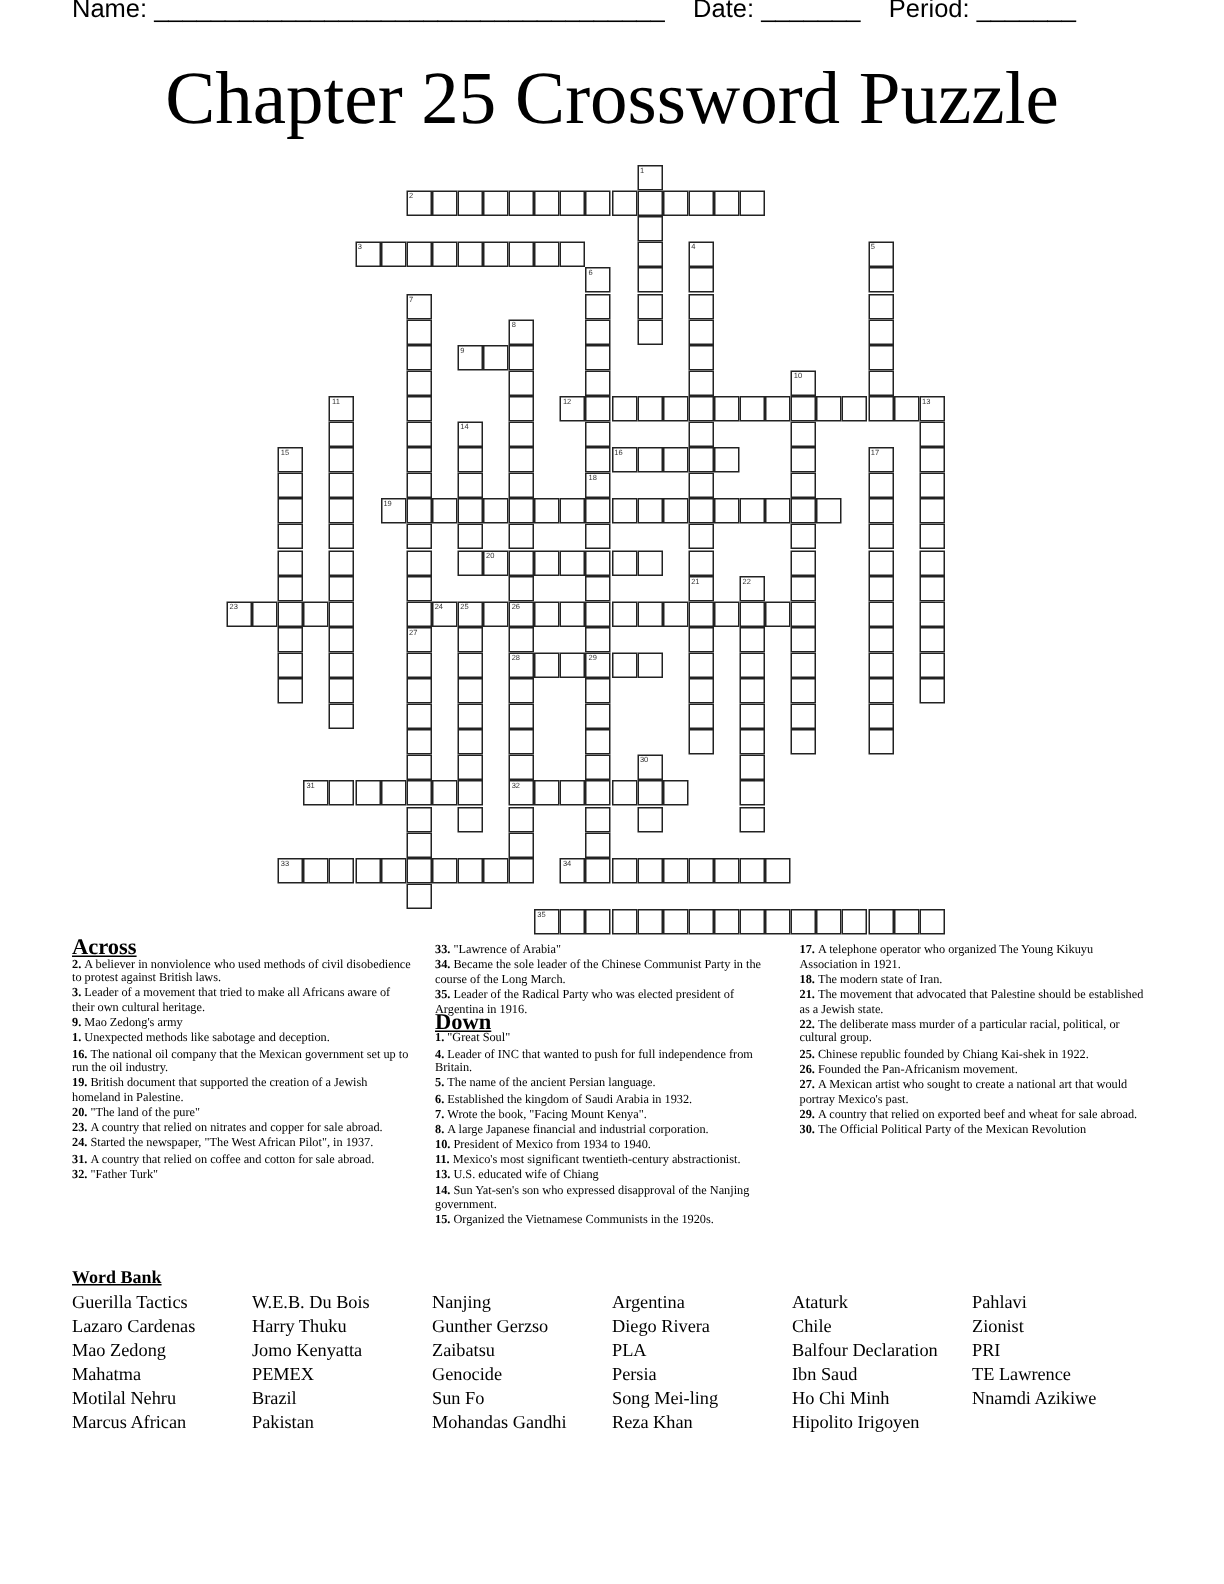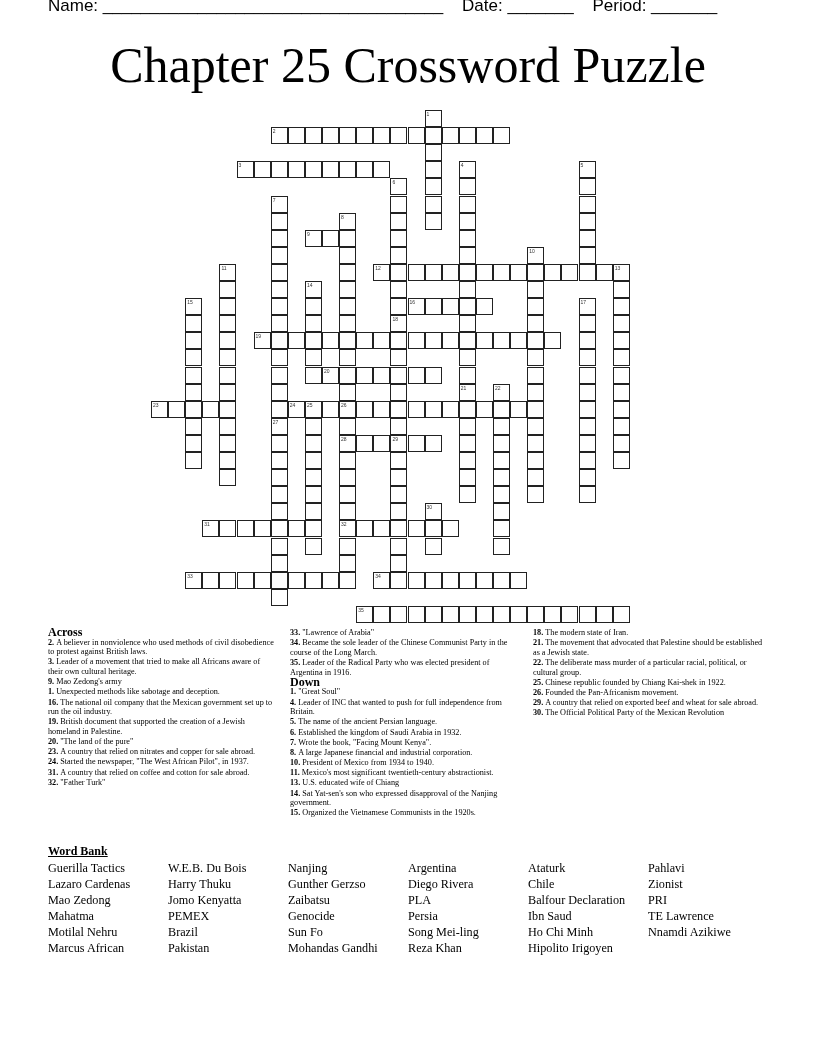--- a/index.html
+++ b/index.html
@@ -5,21 +5,21 @@
   html,body{margin:0;padding:0;background:#fff;}
   body{width:816px;height:1056px;position:relative;overflow:hidden;font-family:"Liberation Serif",serif;color:#000;}
   .hdr{position:absolute;top:-4px;left:48px;font-family:"Liberation Sans",sans-serif;font-size:17px;white-space:pre;}
   .title{position:absolute;top:36px;left:0;width:816px;text-align:center;font-size:50px;font-family:"Liberation Serif",serif;}
   #grid{position:absolute;left:0;top:0;width:816px;height:630px;}
   .cell{position:absolute;width:17.1px;height:17.1px;box-sizing:border-box;border:1px solid #222;background:#fff;}
   .cell .n{position:absolute;top:0;left:1px;font-size:5px;font-family:"Liberation Sans",sans-serif;color:#333;line-height:6px;}
   .clues{position:absolute;top:628px;font-size:8.2px;line-height:9.6px;}
   .clues p{margin:0 0 0.6px 0;}
   .clues b{font-weight:bold;}
-  .clues .h{font-weight:bold;font-size:12px;}
+  .clues .h{font-weight:bold;text-decoration:underline;font-size:15px;}
   .wb-title{position:absolute;top:844px;left:48px;font-weight:bold;text-decoration:underline;font-size:12px;}
   .wb{position:absolute;top:860px;font-size:12.2px;line-height:16px;}
 </style>
 </head>
 <body>
 
 <div class="hdr"><span>Name: ____________________________________</span>    <span>Date: _______</span>    <span>Period: _______</span></div>
 
 <div class="title">Chapter 25 Crossword Puzzle</div>
 
@@ -428,31 +428,33 @@
   <div id="down-list-a">
       <p><b>1. </b><span>"Great Soul"</span></p>
       <p><b>4. </b><span>Leader of INC that wanted to push for full independence from Britain.</span></p>
       <p><b>5. </b><span>The name of the ancient Persian language.</span></p>
       <p><b>6. </b><span>Established the kingdom of Saudi Arabia in 1932.</span></p>
       <p><b>7. </b><span>Wrote the book, "Facing Mount Kenya".</span></p>
       <p><b>8. </b><span>A large Japanese financial and industrial corporation.</span></p>
       <p><b>10. </b><span>President of Mexico from 1934 to 1940.</span></p>
       <p><b>11. </b><span>Mexico's most significant twentieth-century abstractionist.</span></p>
       <p><b>13. </b><span>U.S. educated wife of Chiang</span></p>
-      <p><b>14. </b><span>Sat Yat-sen's son who expressed disapproval of the Nanjing government.</span></p>
+      <p><b>14. </b><span>Sun Yat-sen's son who expressed disapproval of the Nanjing government.</span></p>
       <p><b>15. </b><span>Organized the Vietnamese Communists in the 1920s.</span></p>
     </div>
 </div>
 <div class="clues" style="left:533px;width:232px;">
   <div id="down-list-b">
+      <p><b>17. </b><span>A telephone operator who organized The Young Kikuyu Association in 1921.</span></p>
       <p><b>18. </b><span>The modern state of Iran.</span></p>
       <p><b>21. </b><span>The movement that advocated that Palestine should be established as a Jewish state.</span></p>
       <p><b>22. </b><span>The deliberate mass murder of a particular racial, political, or cultural group.</span></p>
       <p><b>25. </b><span>Chinese republic founded by Chiang Kai-shek in 1922.</span></p>
       <p><b>26. </b><span>Founded the Pan-Africanism movement.</span></p>
+      <p><b>27. </b><span>A Mexican artist who sought to create a national art that would portray Mexico's past.</span></p>
       <p><b>29. </b><span>A country that relied on exported beef and wheat for sale abroad.</span></p>
       <p><b>30. </b><span>The Official Political Party of the Mexican Revolution</span></p>
     </div>
 </div>
 
 <div class="wb-title">Word Bank</div>
 <div id="word-bank">
     <div class="wb" style="left: 48px;">
       <div>Guerilla Tactics</div>
       <div>Lazaro Cardenas</div>

